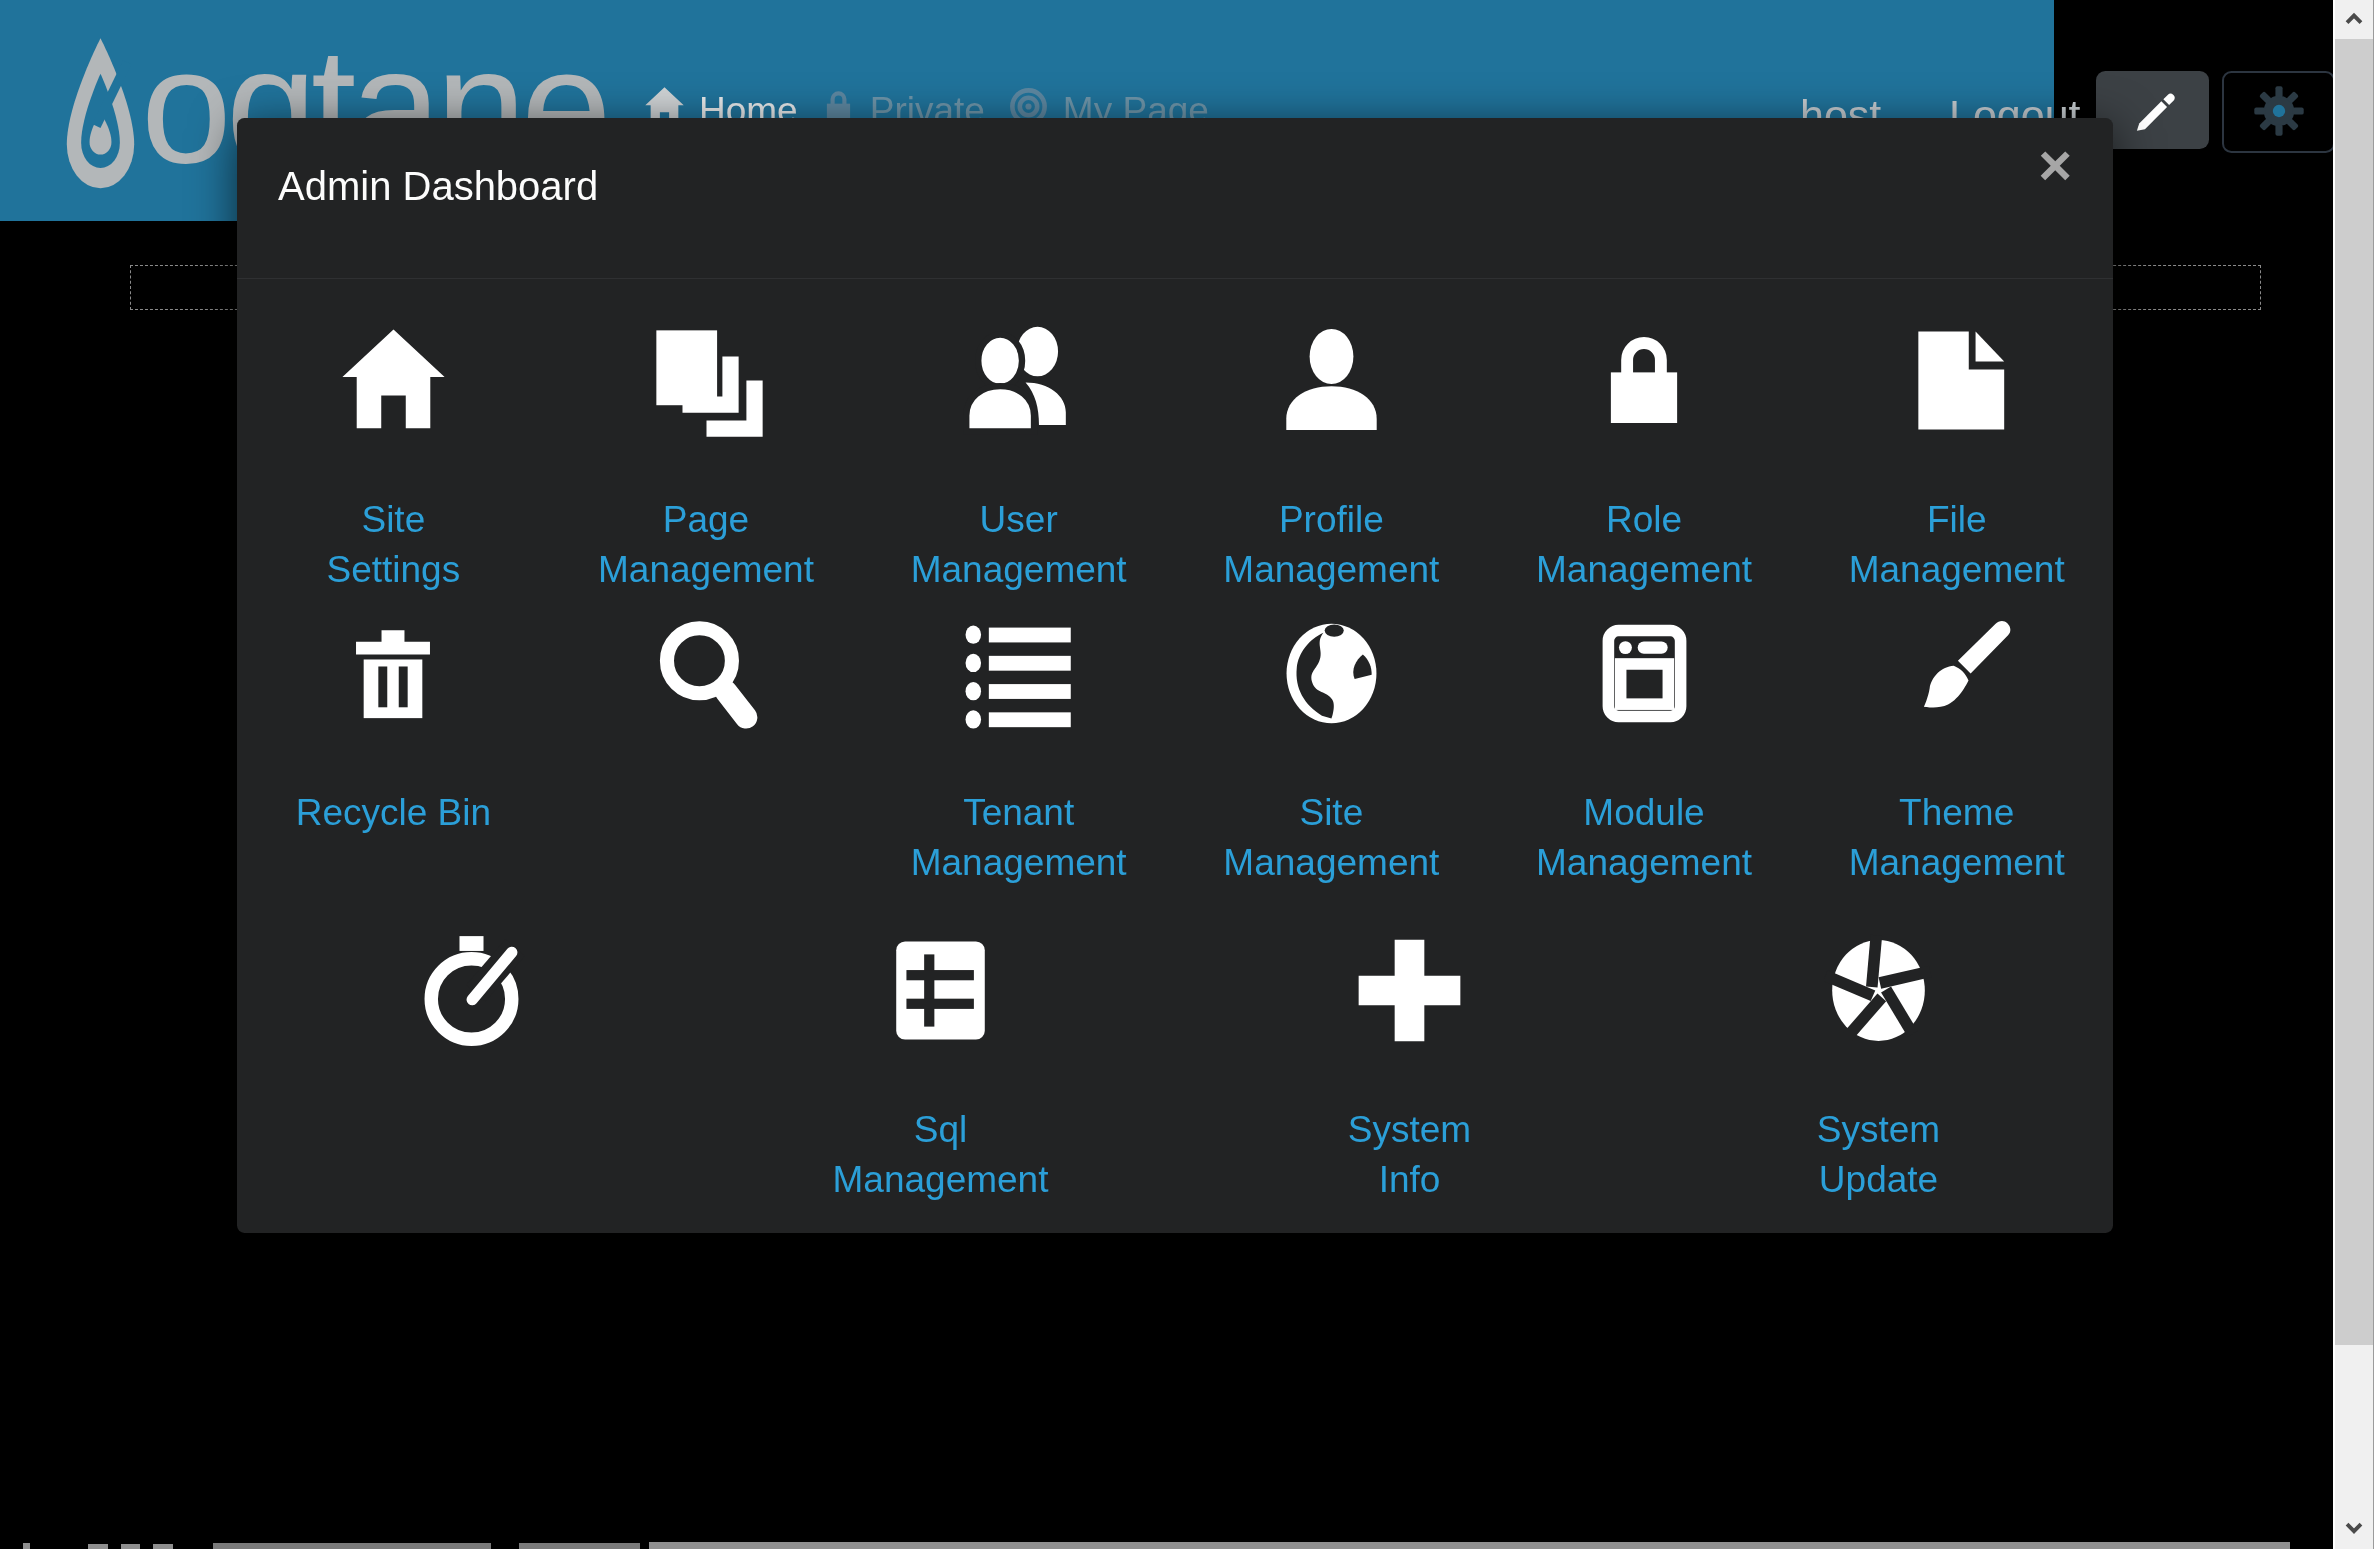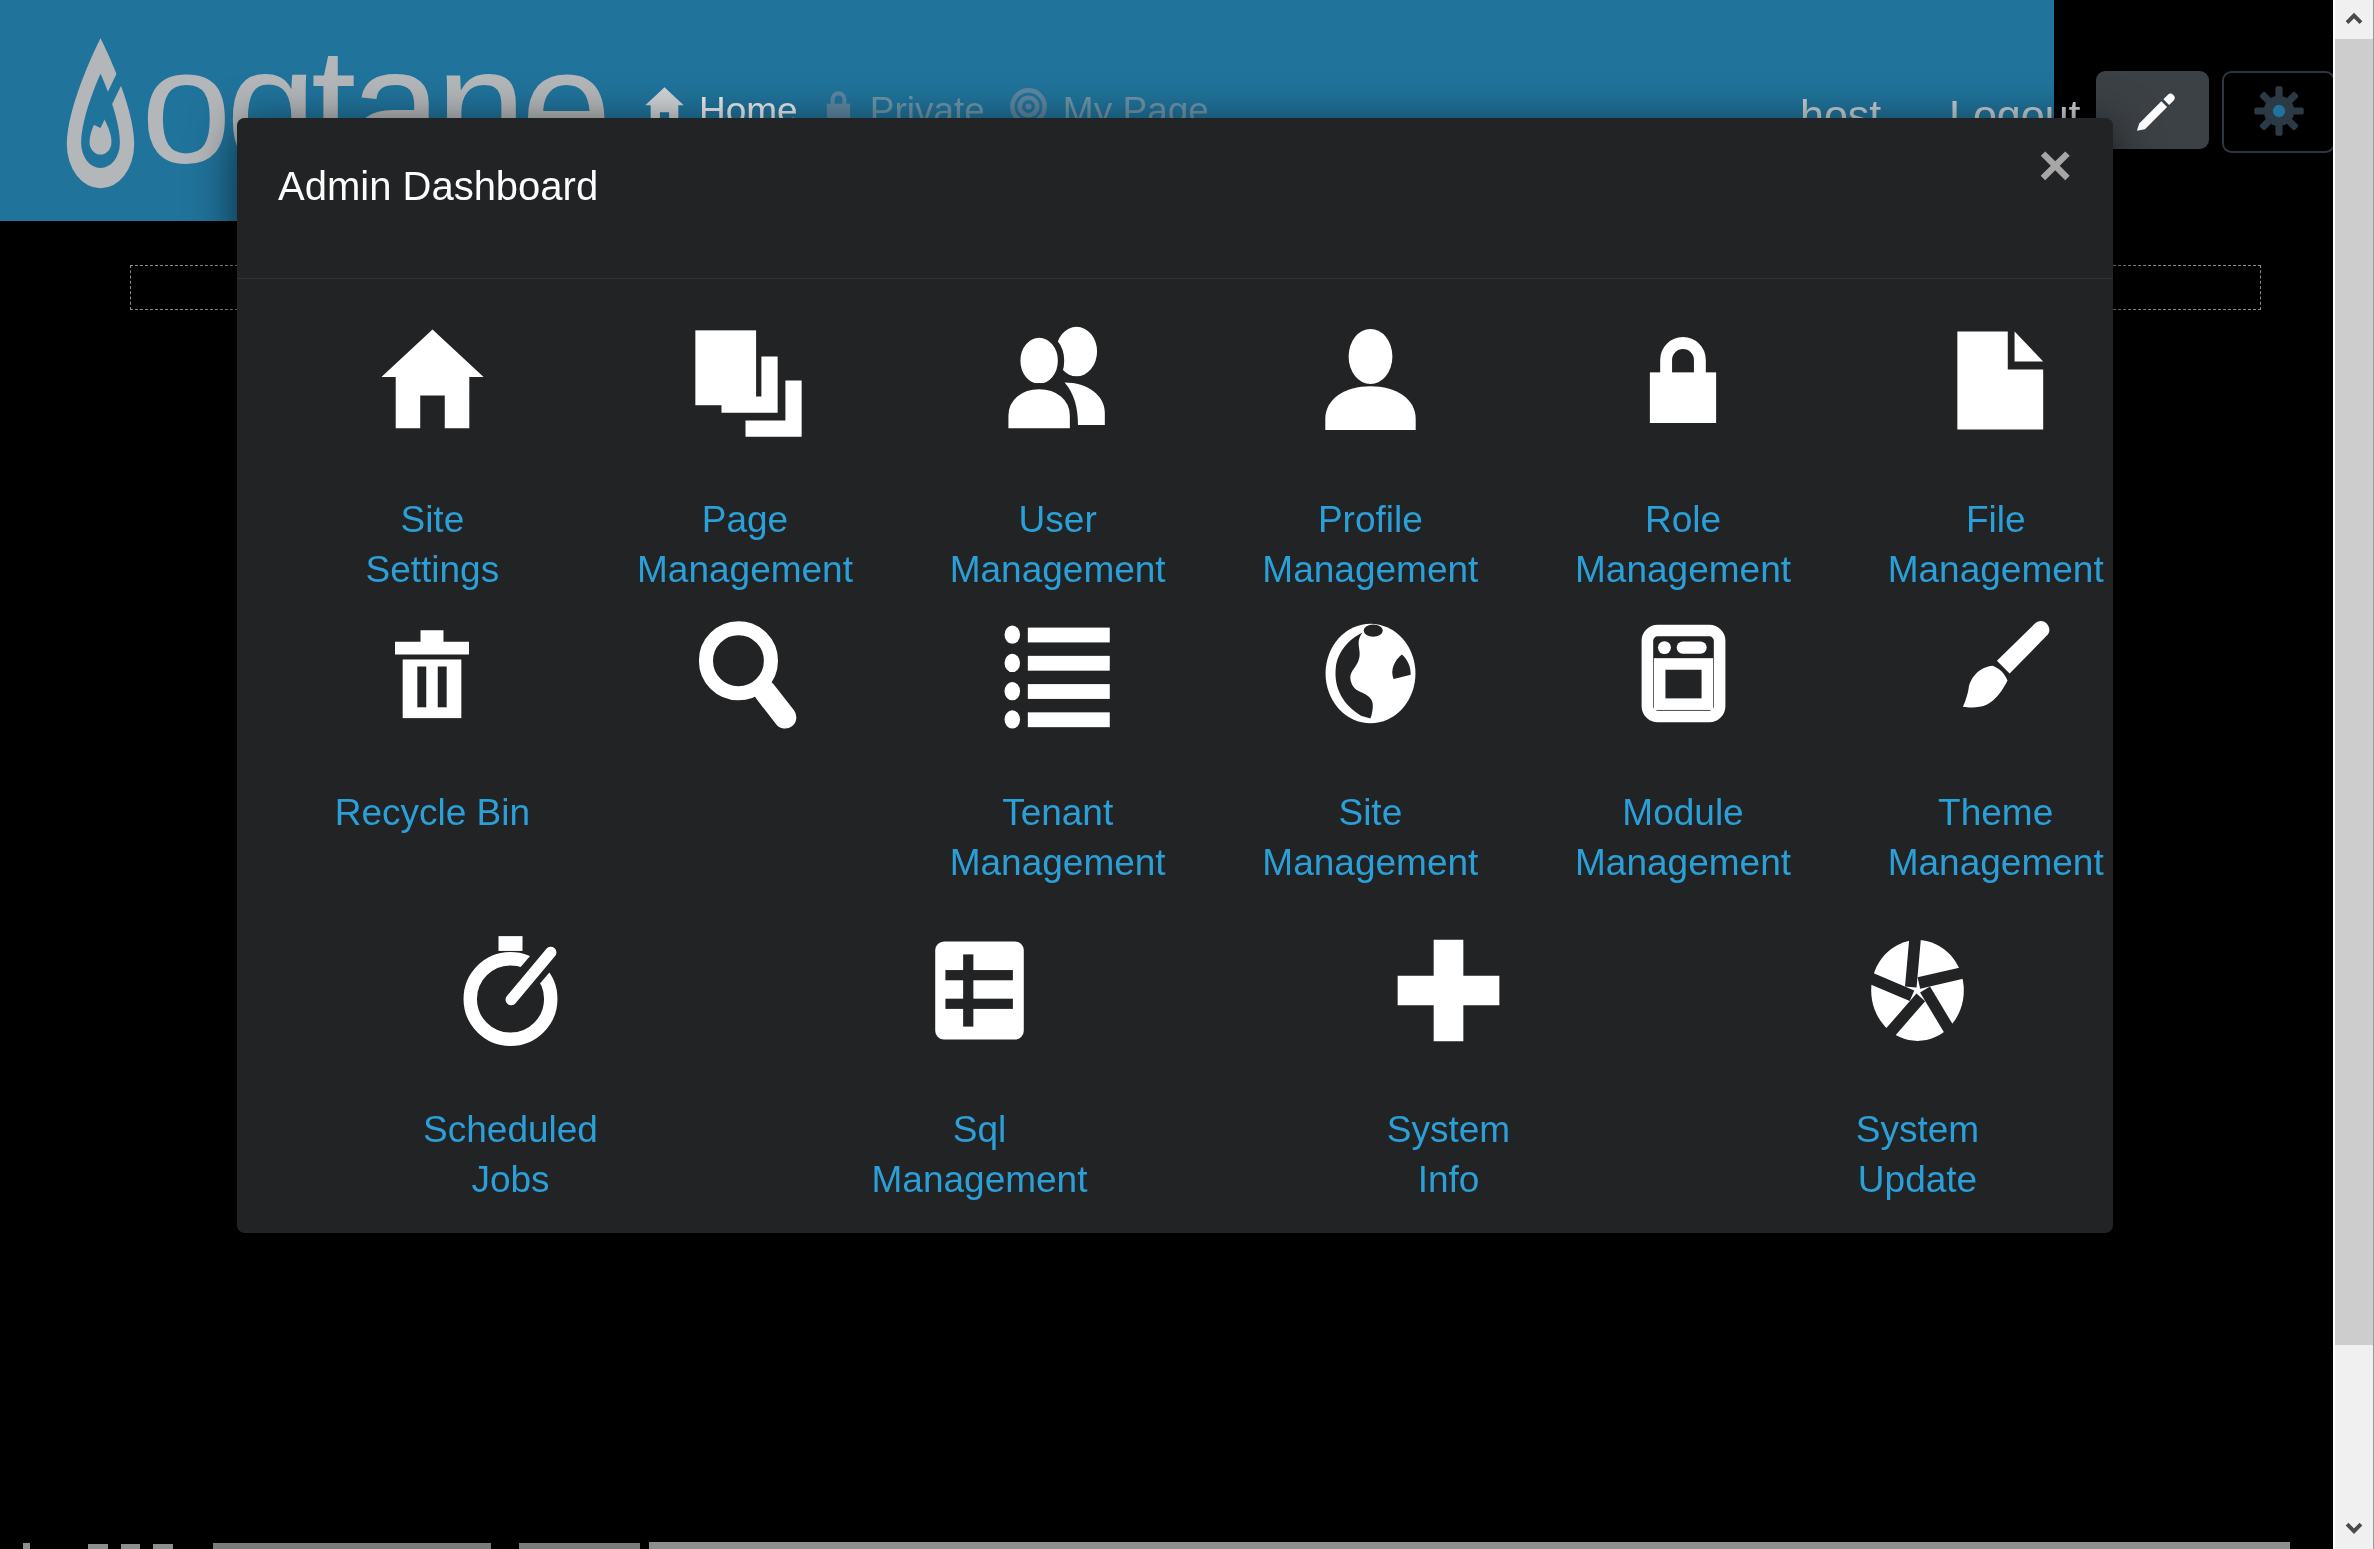--- a/index.html
+++ b/index.html
@@ -24,21 +24,21 @@
   
   .pane-placeholder{position:absolute;left:130px;top:265px;width:2129px;height:43px;
                     border:1.9px dashed #8B8B8B;}
 
   
   .modal{position:absolute;left:237px;top:118px;width:1876px;height:1115px;background:#222324;
          border-radius:7.4px;box-shadow:0 9.3px 46px rgba(0,0,0,.65);}
   .modal-head{position:relative;height:160px;border-bottom:1.9px solid #2F3032;}
   .modal-title{position:absolute;left:41px;top:46px;font-size:40px;color:#FCFCFC;font-weight:400;}
   .modal-close{position:absolute;right:41px;top:13px;font-size:58px;font-weight:700;color:#A6A6A6;cursor:pointer;}
-  .tile-row{display:flex;width:100%;margin-left:39px;}
+  .tile-row{display:flex;width:100%;}
   .row-1{margin-top:45px;} .row-2{margin-top:22px;} .row-3{margin-top:46px;}
   .tile{flex:1 1 0;display:flex;flex-direction:column;align-items:center;text-decoration:none;cursor:pointer;}
   .ticon{height:113px;display:flex;align-items:center;justify-content:center;}
   .tile-label{margin-top:58px;font-size:37px;line-height:50px;color:#2B9FD8;text-align:center;
               white-space:pre-line;min-height:100px;}
 
   
   .scrollbar{position:absolute;right:0;top:0;width:42px;height:1549px;background:#F0F0F0;
              border-left:2.8px solid #FFFFFF;border-right:2.8px solid #9B9B9B;box-sizing:border-box;}
   .sb-btn{position:absolute;left:0;width:100%;height:39px;background:#F0F0F0;display:flex;
@@ -277,22 +277,20 @@
     <div class="tile-row row-3">
       <a class="tile">
         <span class="ticon">
           <svg width="113" height="113" viewBox="0 0 16 16">
             <rect x="6.3" y="0.3" width="3.4" height="2.1" fill="#fff"></rect>
             <circle cx="8" cy="9.2" r="5.7" stroke="#fff" stroke-width="1.9" fill="none"></circle>
             <line x1="8.6" y1="8.4" x2="14.2" y2="1.9" stroke="#222324" stroke-width="3.6"></line>
             <line x1="8.1" y1="9.3" x2="13.7" y2="2.6" stroke="#fff" stroke-width="1.6" stroke-linecap="round"></line>
           </svg>
         </span>
-        <span class="tile-label">Scheduled
-Jobs</span>
       </a>
       <a class="tile">
         <span class="ticon">
           <svg width="109" height="113" viewBox="0 0 16 16">
             <rect x="1.5" y="0.8" width="13" height="14.4" rx="1.3" fill="#fff"></rect>
             <rect x="5.6" y="2.7" width="1.5" height="10.6" fill="#222324"></rect>
             <rect x="3.0" y="5.0" width="9.9" height="1.5" fill="#222324"></rect>
             <rect x="3.0" y="9.2" width="9.9" height="1.5" fill="#222324"></rect>
           </svg>
         </span>

